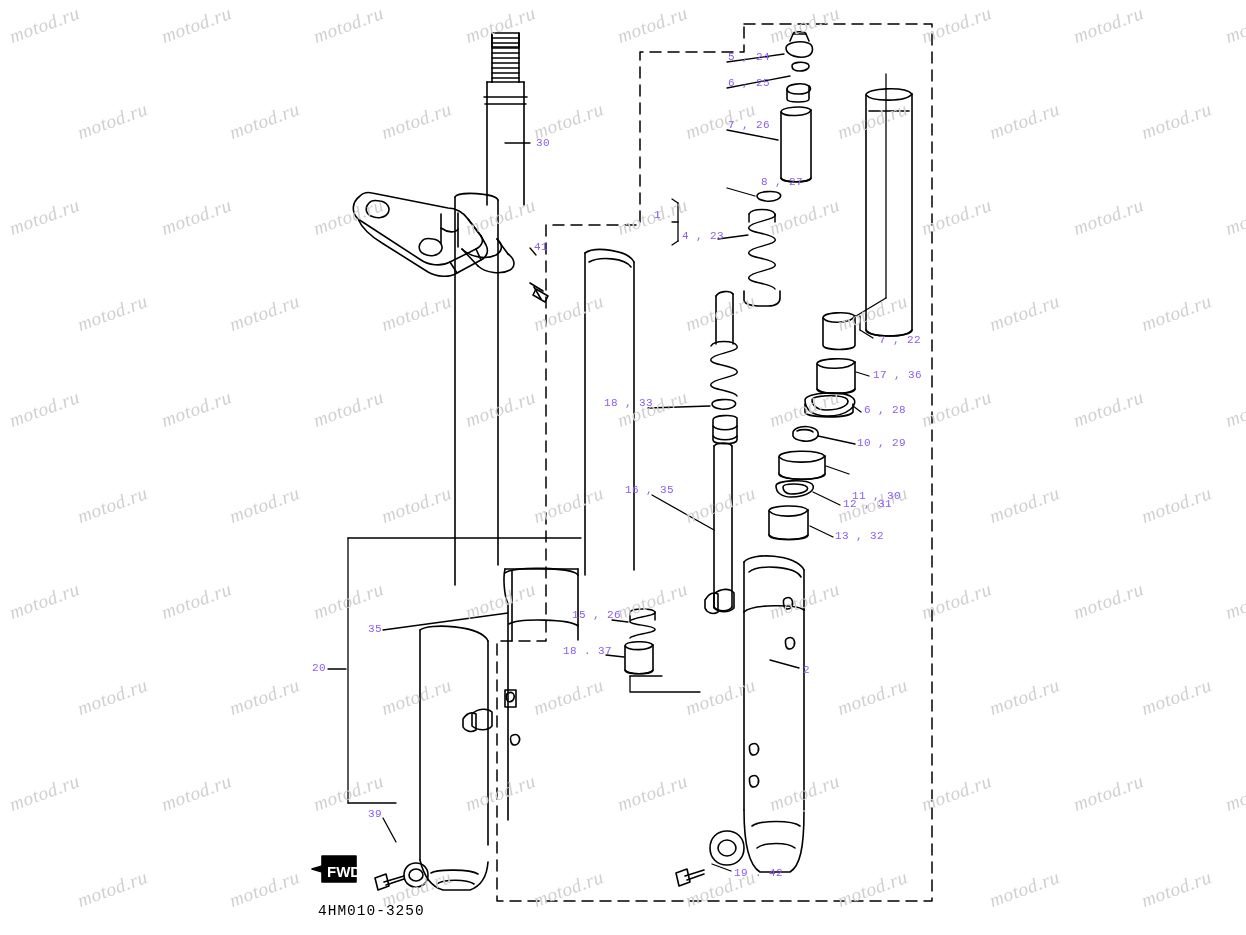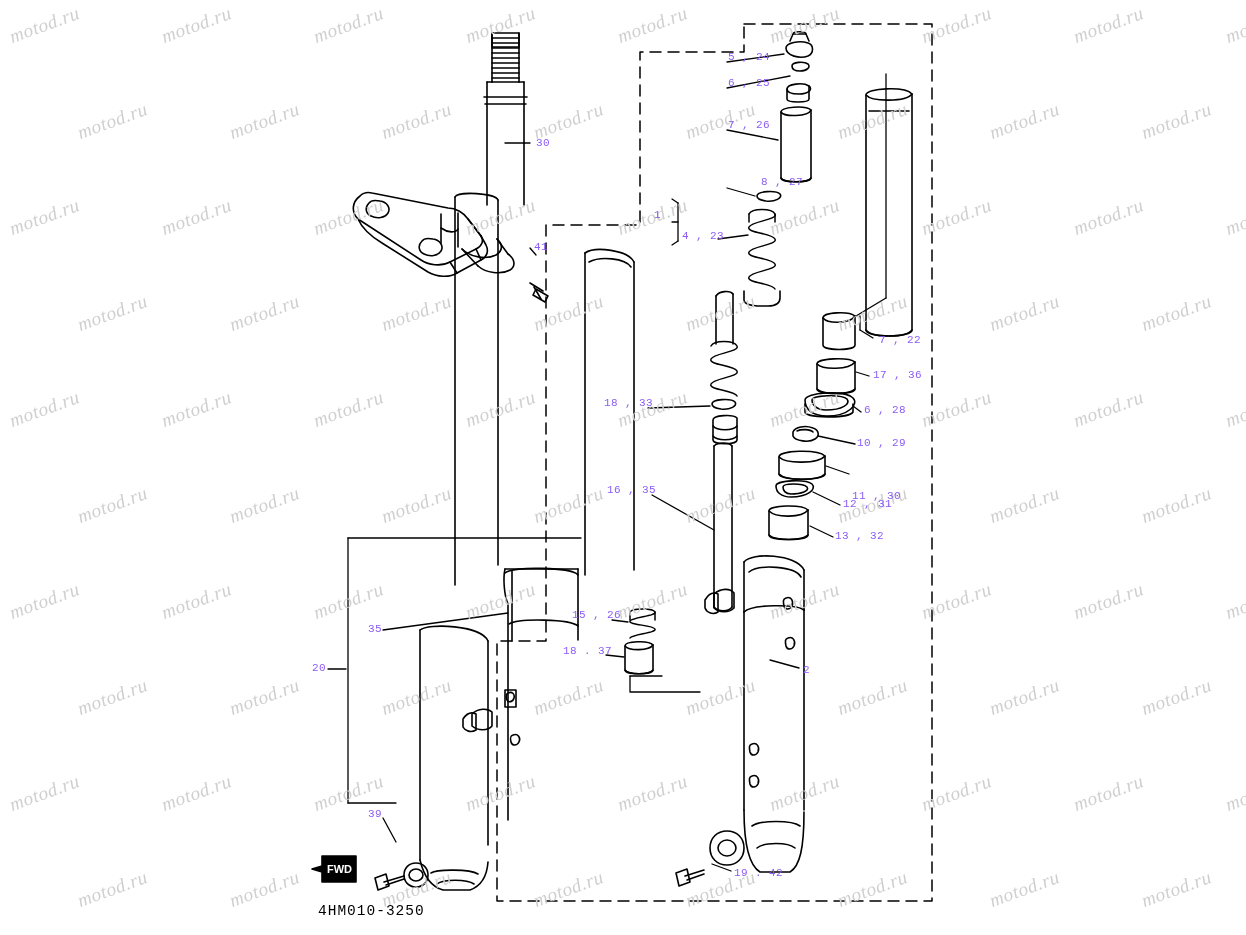--- a/index.html
+++ b/index.html
@@ -62,21 +62,21 @@
     position: absolute;
     font-family: "Liberation Mono", monospace;
     font-size: 14.5px;
     color: #000000;
     letter-spacing: 1px;
     white-space: nowrap;
   }
   .fwd {
     position: absolute;
     font-family: "Liberation Sans", sans-serif;
-    font-size: 11px;
+    font-size: 15px;
     font-weight: bold;
     color: #ffffff;
     white-space: nowrap;
   }
 </style>
 </head>
 <body>
 
 <div id="page">
 
@@ -418,21 +418,21 @@
     <span class="lbl" style="left:654px; top:209px;">1</span>
     <span class="lbl" style="left:682px; top:230px;">4 , 23</span>
     <span class="lbl" style="left:879px; top:334px;">7 , 22</span>
     <span class="lbl" style="left:873px; top:369px;">17 , 36</span>
     <span class="lbl" style="left:864px; top:404px;">6 , 28</span>
     <span class="lbl" style="left:857px; top:437px;">10 , 29</span>
     <span class="lbl" style="left:852px; top:490px;">11 , 30</span>
     <span class="lbl" style="left:843px; top:498px;">12 , 31</span>
     <span class="lbl" style="left:835px; top:530px;">13 , 32</span>
     <span class="lbl" style="left:604px; top:397px;">18 , 33</span>
-    <span class="lbl" style="left:607px; top:484px;">16 , 35</span>
+    <span class="lbl" style="left:625px; top:484px;">16 , 35</span>
     <span class="lbl" style="left:572px; top:609px;">15 , 26</span>
     <span class="lbl" style="left:563px; top:645px;">18 . 37</span>
     <span class="lbl" style="left:803px; top:664px;">2</span>
     <span class="lbl" style="left:368px; top:623px;">35</span>
     <span class="lbl" style="left:312px; top:662px;">20</span>
     <span class="lbl" style="left:368px; top:808px;">39</span>
     <span class="lbl" style="left:734px; top:867px;">19 . 42</span>
 
     <span class="code" style="left:318px; top:903px;">4HM010-3250</span>
     <span class="fwd" style="left:327px; top:863px;">FWD</span>

